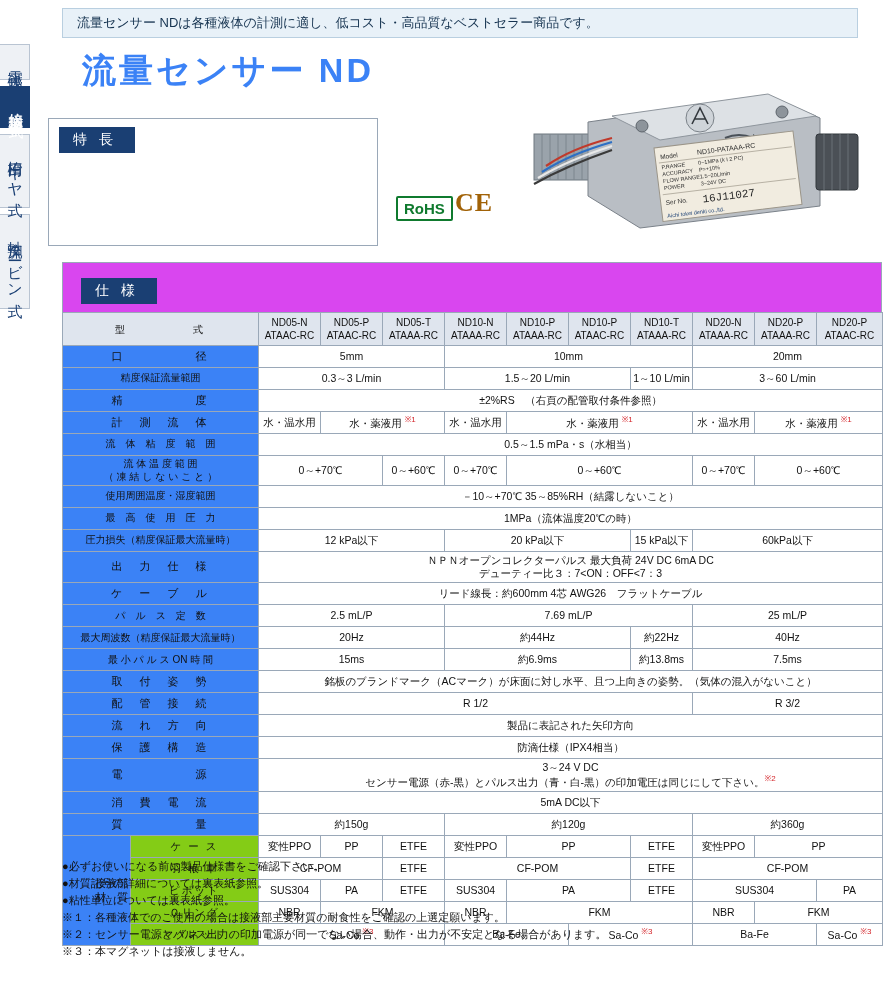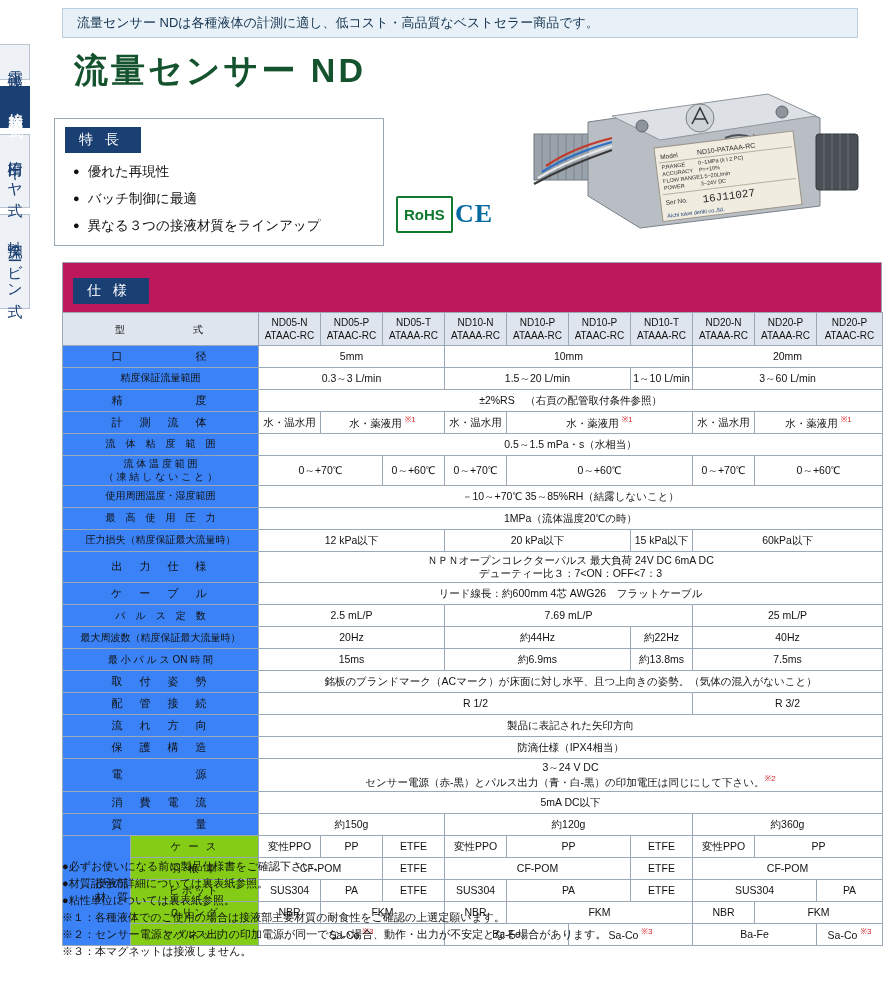--- a/index.html
+++ b/index.html
@@ -61,32 +61,32 @@
     box-sizing: border-box;
     display: flex;
     align-items: center;
     padding-left: 14px;
     font-size: 13px;
     color: #14324f;
   }
 
   .title {
     position: absolute;
-    left: 74px;
+    left: 82px;
     top: 48px;
     font-size: 34px;
     font-weight: bold;
     letter-spacing: 3px;
-    color: #14532d;
+    color: #3b82f6;
   }
 
   
   .feature-box {
     position: absolute;
-    left: 54px;
+    left: 48px;
     top: 118px;
     width: 330px;
     height: 128px;
     border: 1px solid #9aa8b8;
     box-sizing: border-box;
     background: #fff;
   }
   .sec-head {
     display: inline-block;
     background: #1a3f73;
@@ -114,32 +114,32 @@
   }
 
   .rohs {
     position: absolute;
     left: 396px;
     top: 196px;
     border: 2px solid #0f7a2e;
     color: #0f7a2e;
     font-weight: bold;
     font-size: 15px;
-    padding: 8px 6px;
+    padding: 2px 6px;
     letter-spacing: 0px;
     background: #fff;
     border-radius: 2px;
   }
   .ce {
     position: absolute;
     left: 455px;
-    top: 199px;
+    top: 188px;
     font-size: 26px;
     font-weight: bold;
-    color: #0369a1;
+    color: #a16207;
     font-family: "Liberation Serif", serif;
     letter-spacing: 1px;
   }
 
   
   .photo {
     position: absolute;
     left: 520px;
     top: 56px;
     width: 355px;
@@ -150,22 +150,22 @@
   
   .spec-box {
     position: absolute;
     left: 62px;
     top: 262px;
     width: 820px;
   }
   .spec-head-wrap {
     border: 1px solid #9aa8b8;
     border-bottom: none;
-    padding: 7px 0 8px 0;
-    background: #be185d;
+    padding: 7px 0 8px 8px;
+    background: #d946ef;
   }
   table.spec {
     border-collapse: collapse;
     width: 820px;
     table-layout: fixed;
     font-size: 10.5px;
   }
   table.spec td, table.spec th {
     border: 1px solid #9aa8b8;
     padding: 2px 2px;
@@ -222,25 +222,20 @@
   </div>
 
   <div class="topbar">
     <span>流量センサー NDは各種液体の計測に適し、低コスト・高品質なベストセラー商品です。</span>
   </div>
 
   <div class="title">流量センサー ND</div>
 
   <div class="feature-box">
     <div class="sec-head">特 長</div>
-    <ul class="feature-list">
-      <li>優れた再現性</li>
-      <li>バッチ制御に最適</li>
-      <li>異なる３つの接液材質をラインアップ</li>
-    </ul>
   </div>
   <div class="rohs"><span>RoHS</span></div>
   <div class="ce">CE</div>
 
   <div class="photo">
     <svg width="355" height="200" viewBox="0 0 355 200">
 
       <rect x="14" y="78" width="58" height="46" fill="#9aa3ab" stroke="#6f7880"></rect>
       <g stroke="#7d868e" stroke-width="1">
         <line x1="22" y1="78" x2="22" y2="124"></line>

